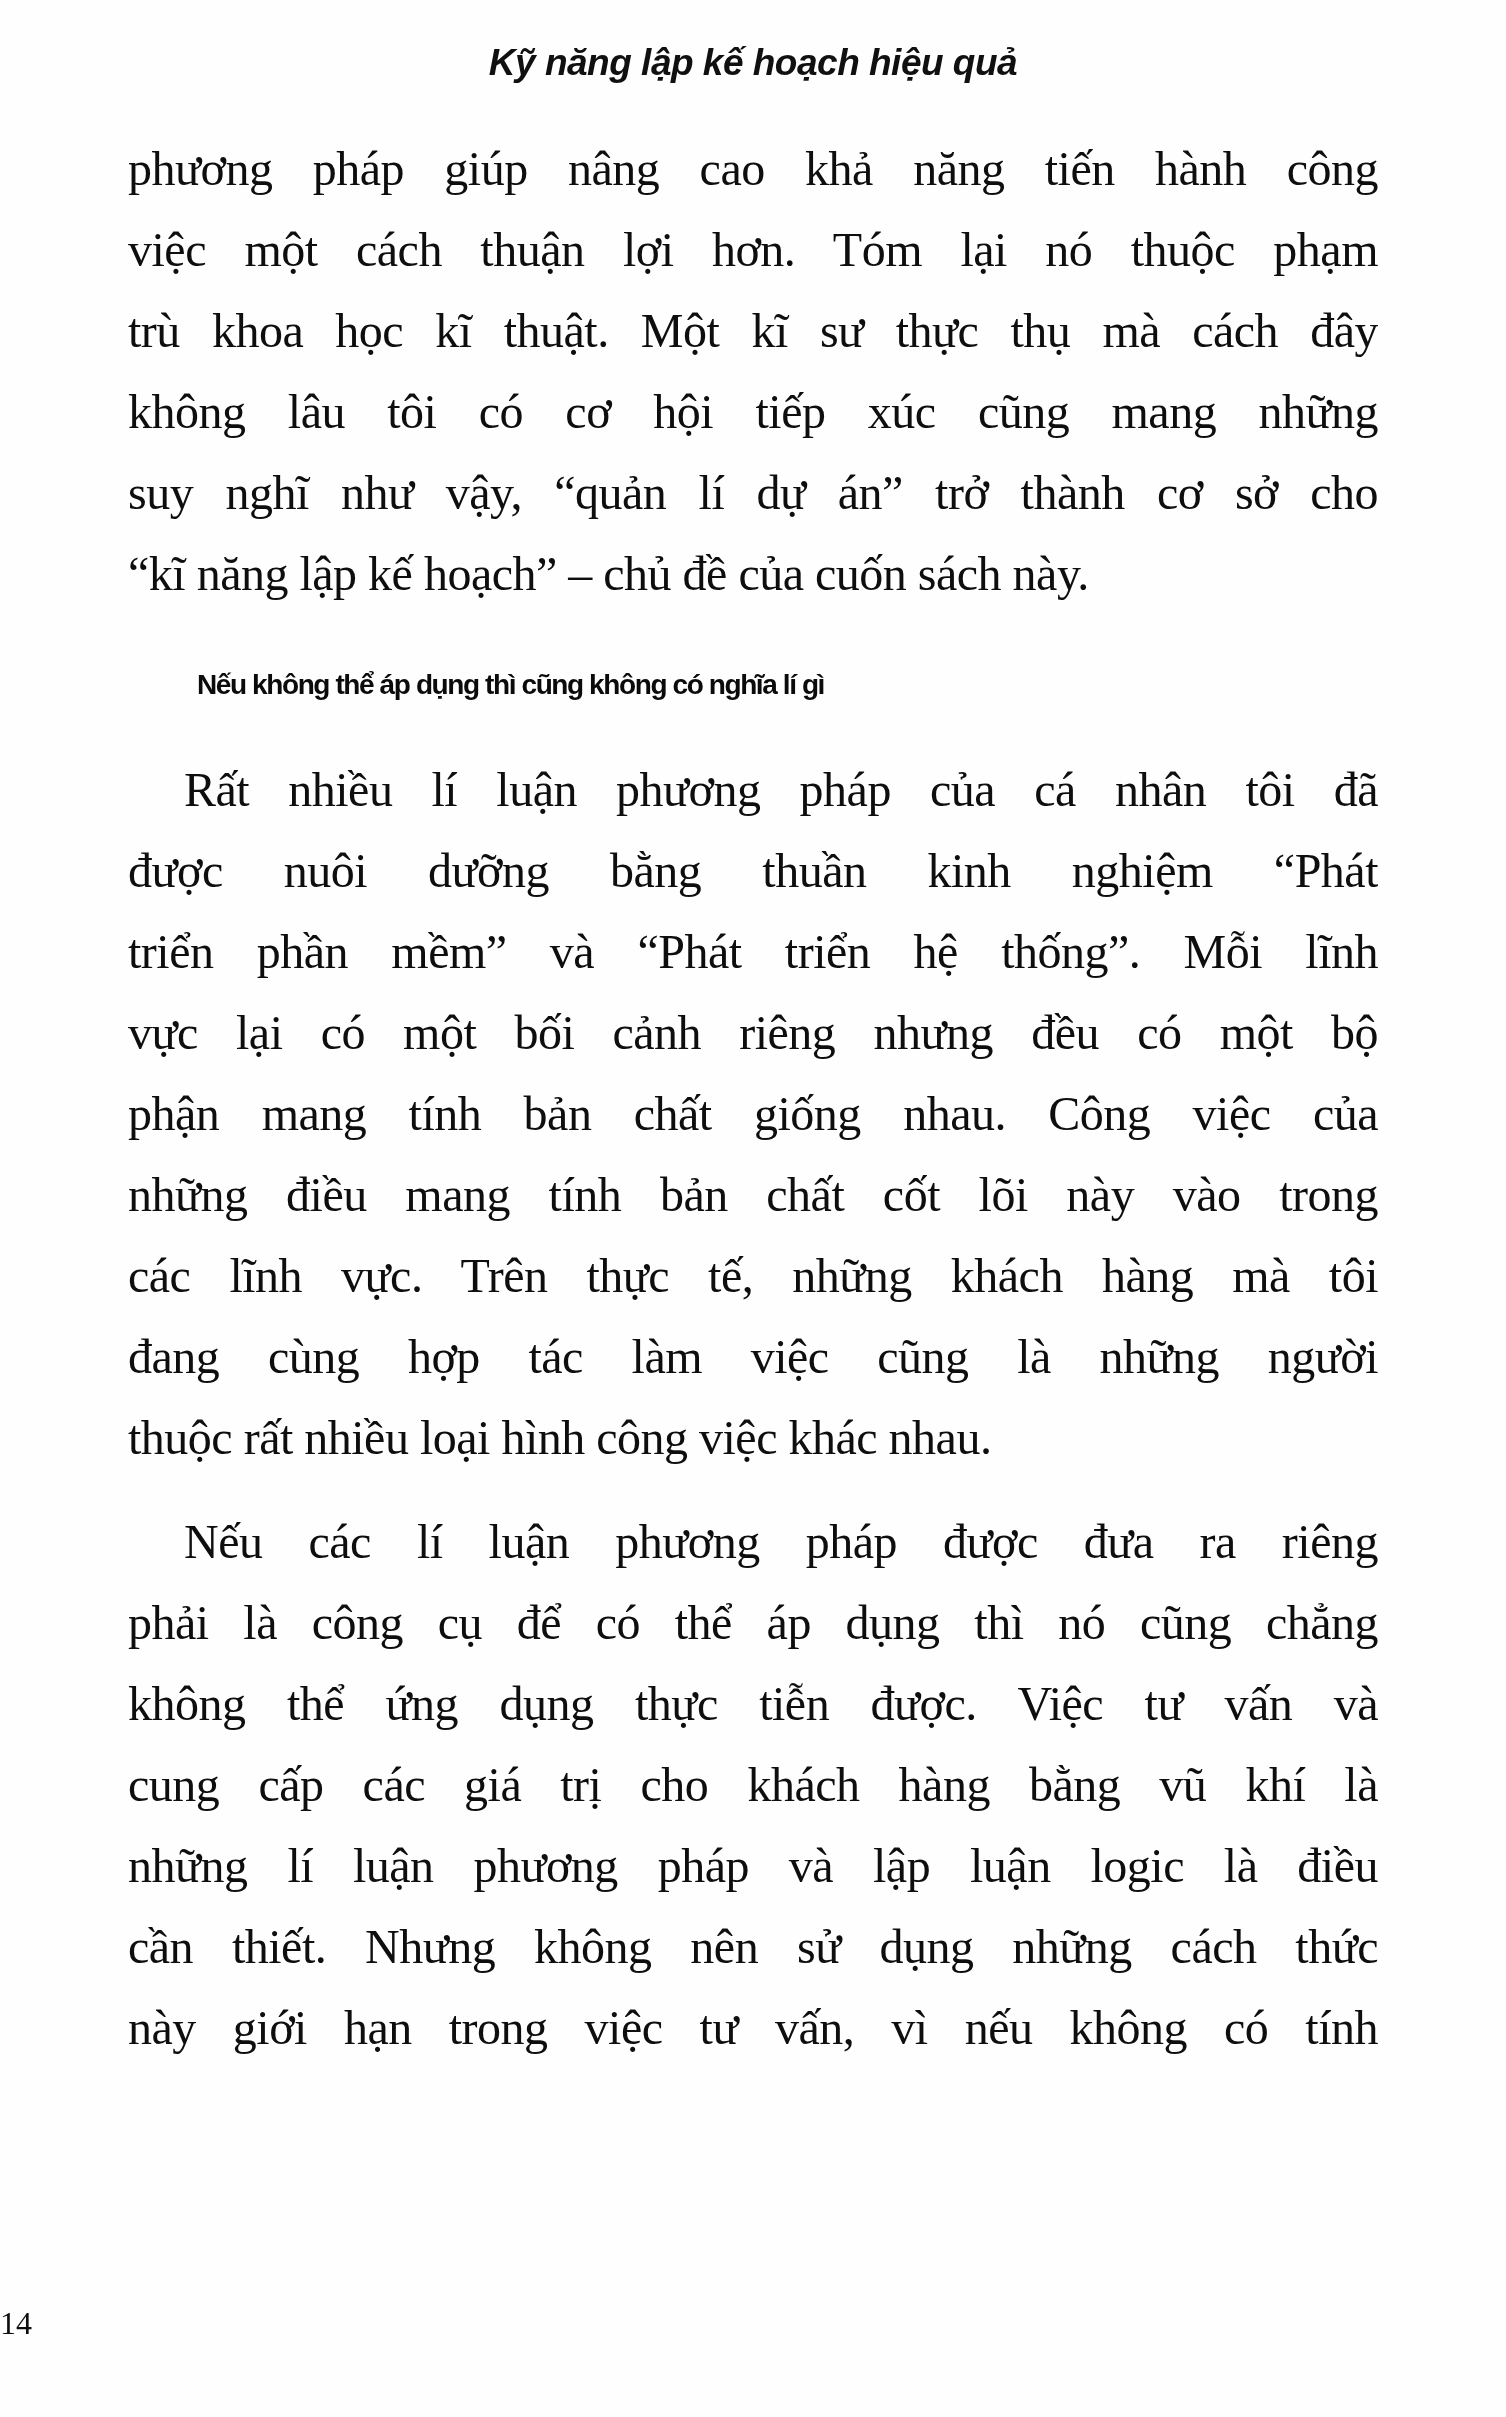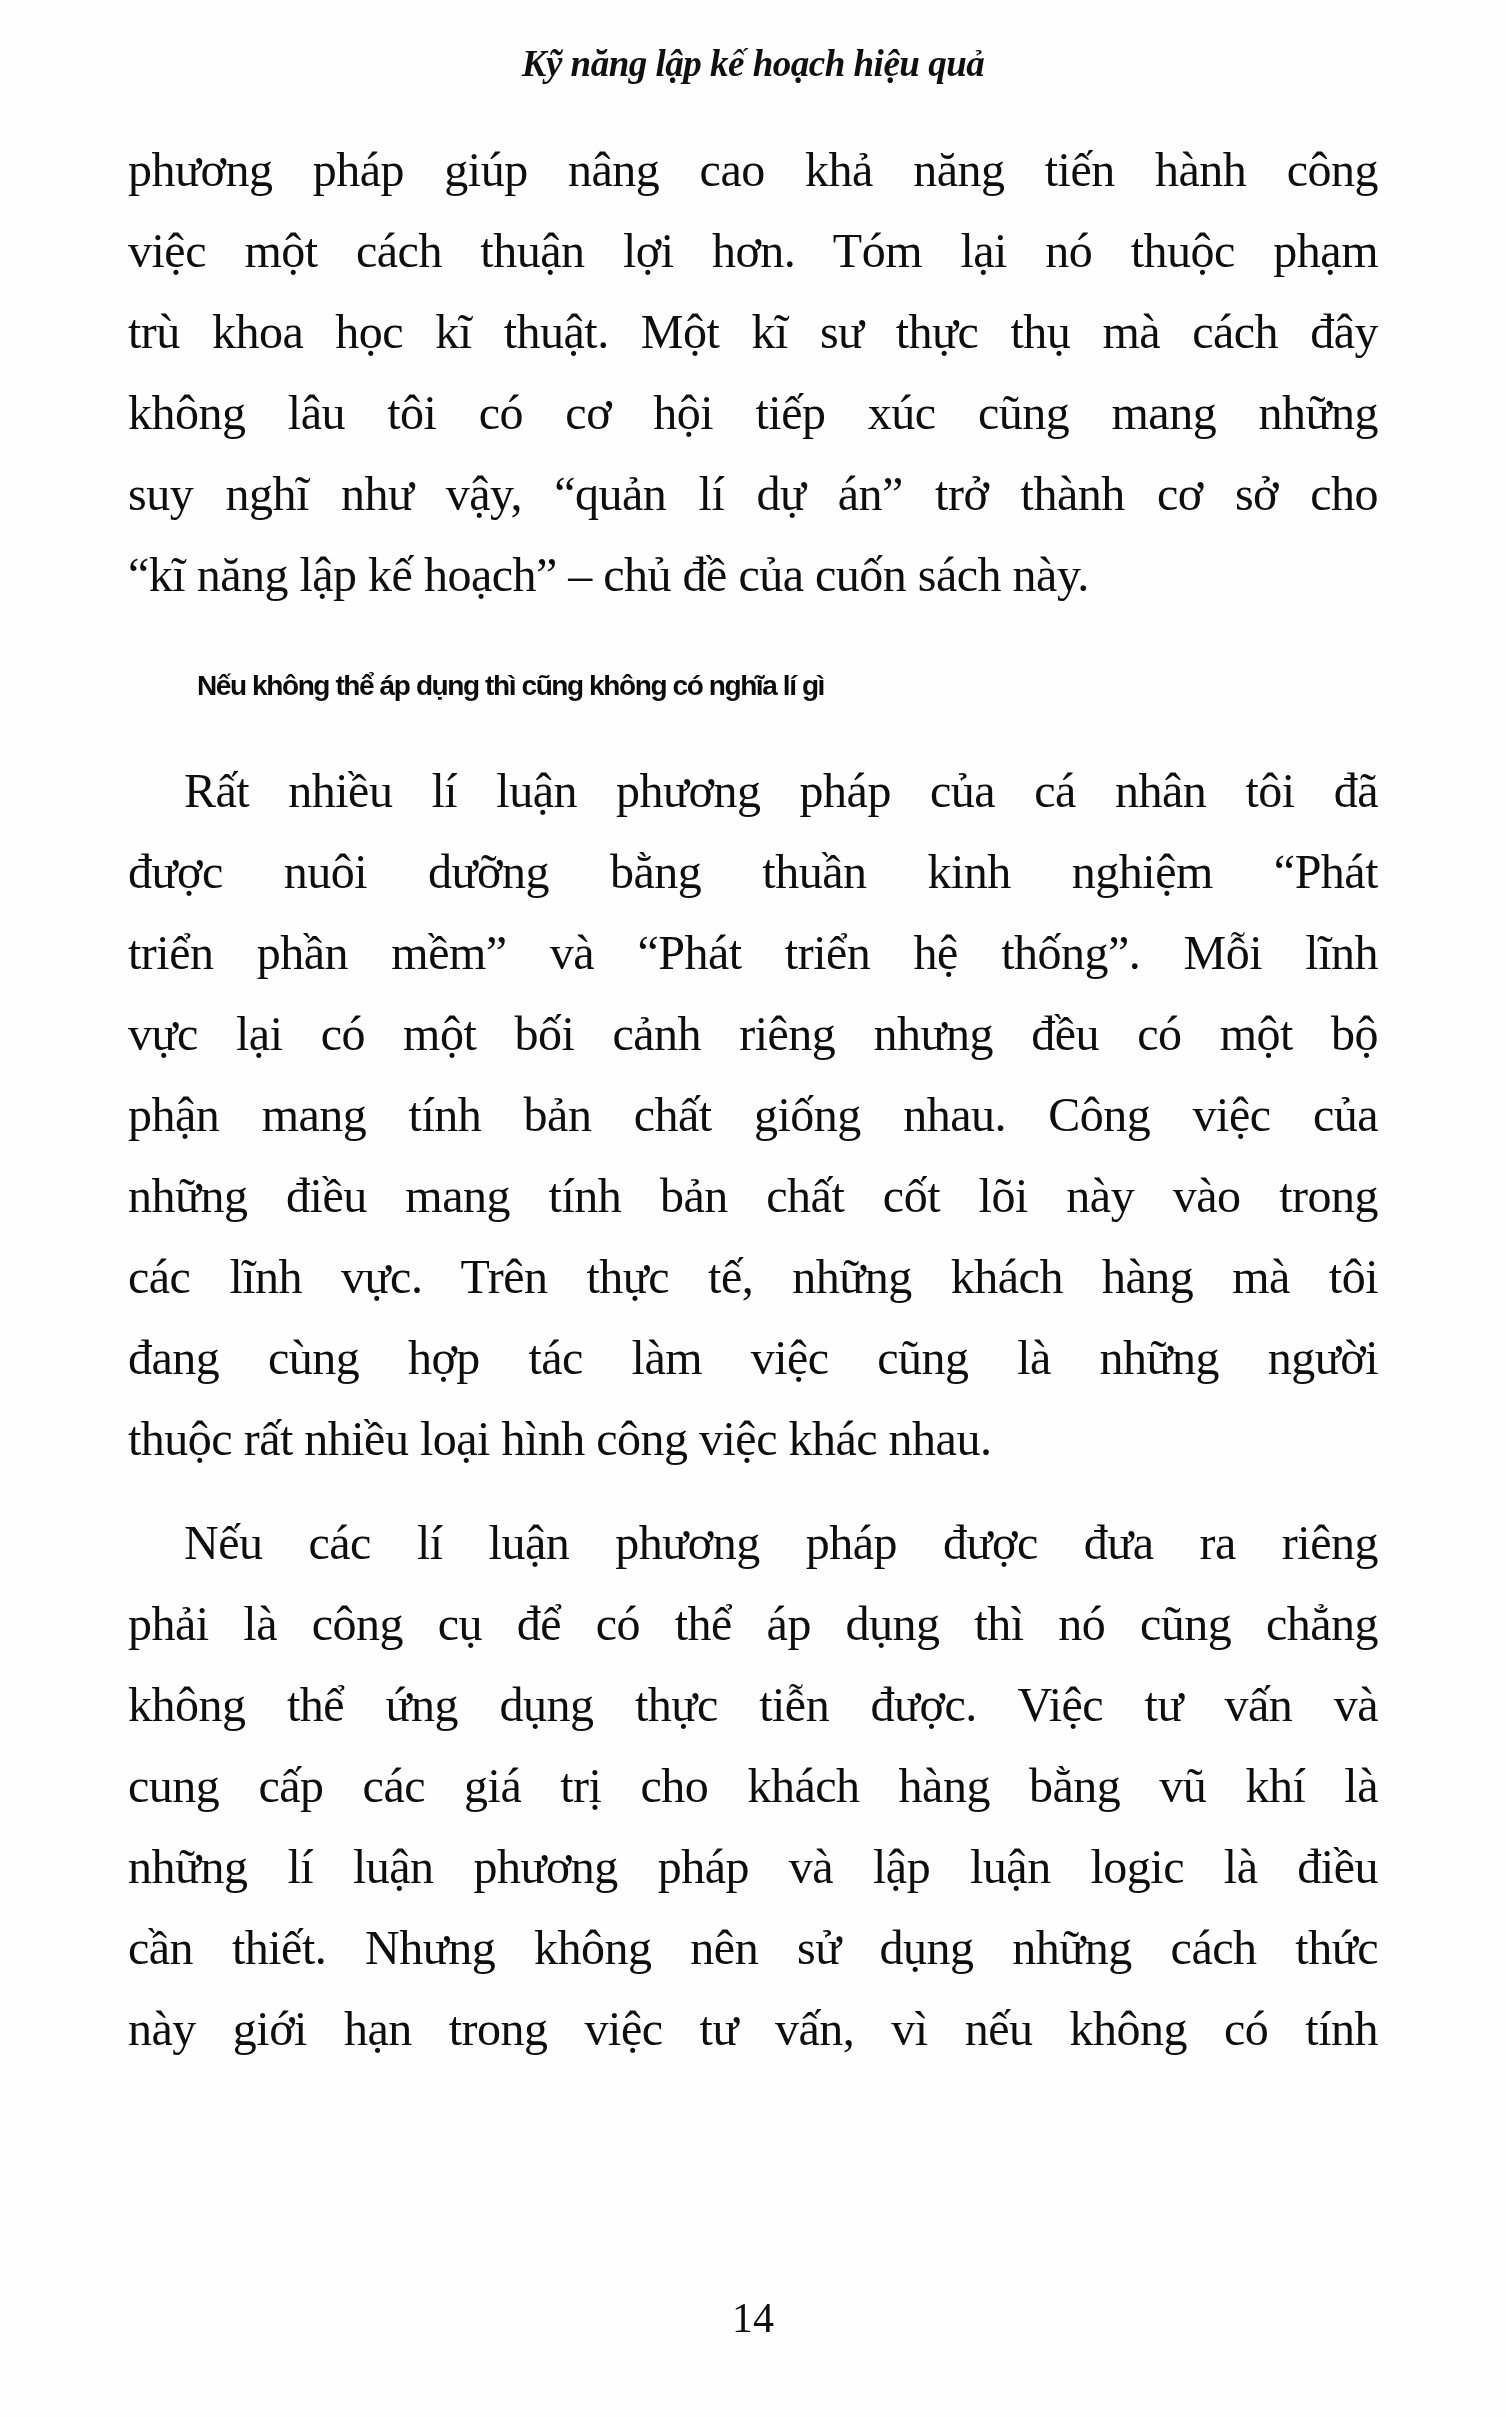--- a/index.html
+++ b/index.html
@@ -12,21 +12,21 @@
     width: 1506px;
     height: 2417px;
     background: #fefefe;
     overflow: hidden;
     font-family: "Liberation Serif", serif;
     color: #0e0e0e;
   }
   .running-head {
     margin-top: 42px;
     text-align: center;
-    font-family: Liberation Serif, serif;
+    font-family: Liberation Sans, sans-serif;
     font-weight: bold;
     font-style: italic;
     font-size: 37px;
     letter-spacing: -0.5px;
     color: #101010;
   }
   .body-text {
     margin: 44px 128px 0 128px; 
   }
   .para {
@@ -58,22 +58,21 @@
     color: #0b0b0b;
   }
   .para-3 {
     margin-top: 23px;
   }
   .page-number {
     position: absolute;
     left: 0;
     right: 0;
     bottom: 75px;
-    text-align: center;
-    font-size: 42px;
+    font-size: 32px;
     color: #0e0e0e;
   }
 </style>
 </head>
 <body>
 
 <div class="page">
 
   <div class="running-head">Kỹ năng lập kế hoạch hiệu quả</div>
 

